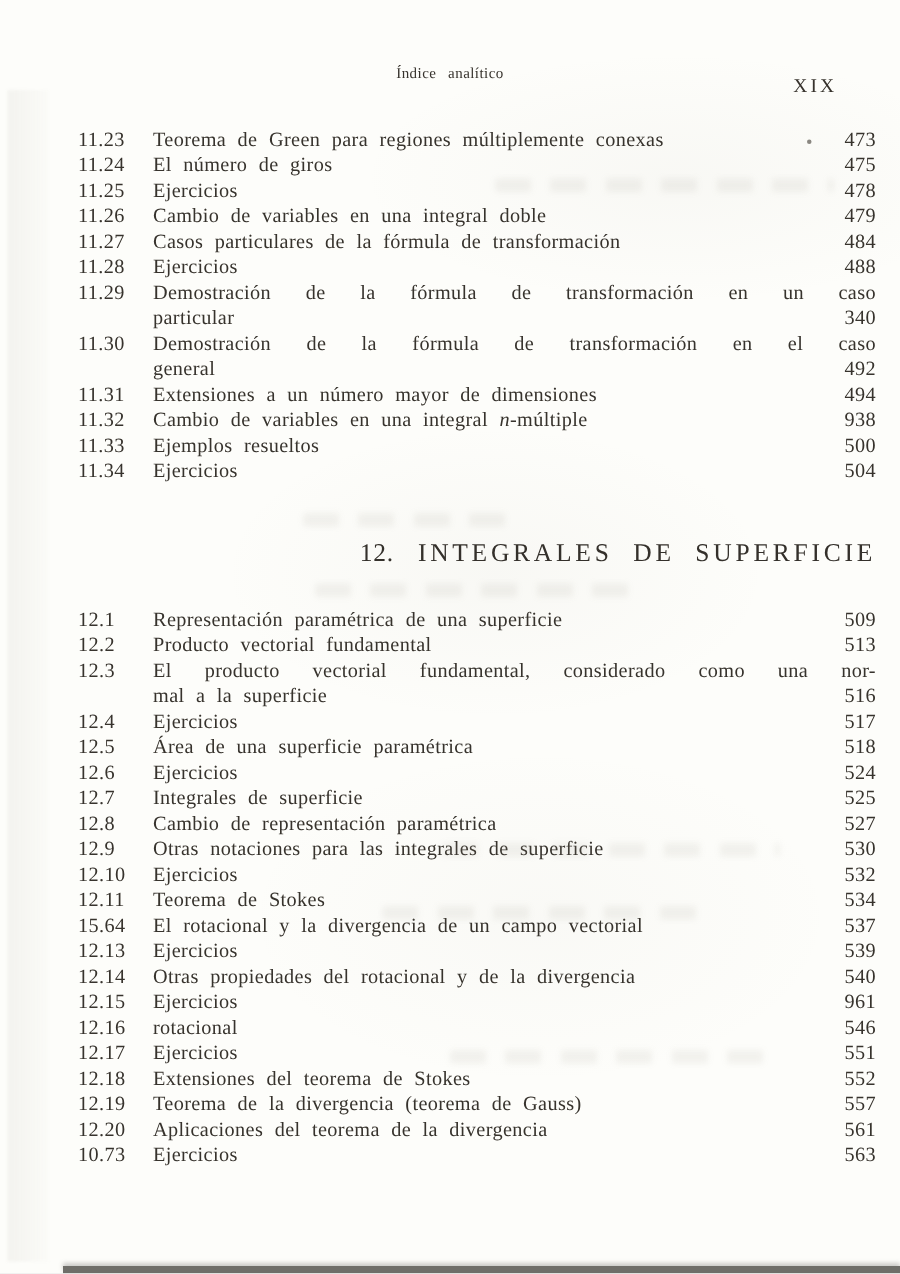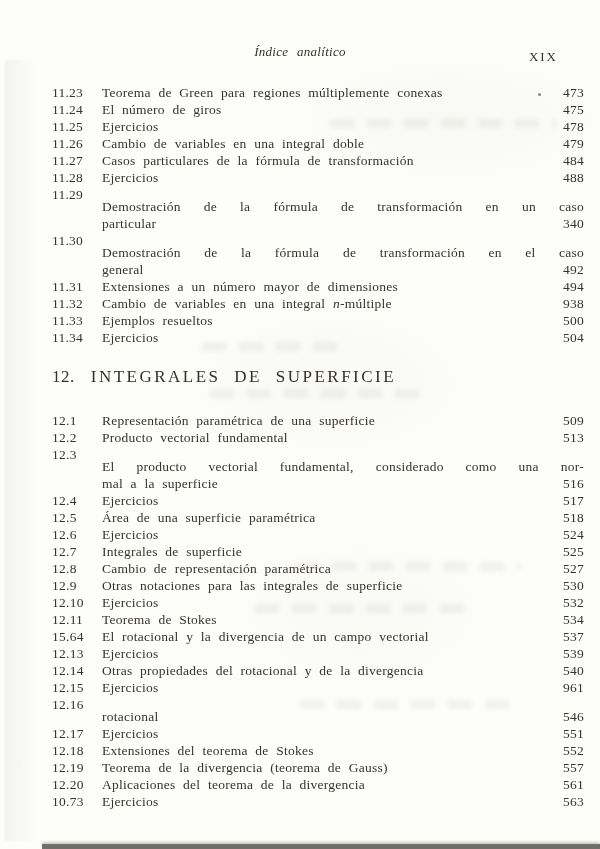--- a/index.html
+++ b/index.html
@@ -15,46 +15,46 @@
   
   .page::before {
     content:""; position:absolute; inset:0; pointer-events:none;
     background:
       radial-gradient(ellipse 300px 120px at 75% 14%, rgba(160,155,140,0.05), transparent 70%),
       radial-gradient(ellipse 260px 140px at 55% 45%, rgba(160,155,140,0.05), transparent 70%),
       radial-gradient(ellipse 280px 160px at 60% 72%, rgba(160,155,140,0.04), transparent 70%);
   }
   .running-title {
     position:absolute; top:44px; left:0; width:100%;
-    text-align:center; font-style:italic;
-    font-size:13px; word-spacing:5px; letter-spacing:0.3px;
+    text-align:center; 
+    font-size:10px; word-spacing:5px; letter-spacing:0.3px;
   }
   .folio {
     position:absolute; top:49px; right:42px;
     font-size:13px; letter-spacing:2px;
   }
   .toc {
     position:absolute; top:84px; left:52px; width:532px;
     font-size:13.5px; line-height:17px; letter-spacing:0.25px;
   }
   .row { display:flex; align-items:flex-start; }
   .row .num { flex:none; width:50px; }
   .row .single { flex:1; display:flex; word-spacing:4px;justify-content:center; }
   .row .single .t { flex:1; padding-right:8px; }
   .row .single .p { flex:none; margin-left:auto; word-spacing:normal; }
-  .row .multi { flex:1; word-spacing:4px;margin-top:12px; }
+  .row .multi { flex:1; word-spacing:4px; }
   .row .multi .l1 { width:100%; }
   .row .multi .l1.just { text-align:justify; text-align-last:justify; }
   .row .multi .l2 { display:flex; }
   .row .multi .l2 .p { margin-left:auto; word-spacing:normal; }
   .sec-heading {
-    text-align:left;
+    text-align:right;
     font-size:17px; line-height:22px;
     letter-spacing:2.5px; word-spacing:7px;
-    margin-top:20px; margin-bottom:24px;
+    margin-top:36px; margin-bottom:24px;
     color:#34302b;
   }
   .sec-heading .hn { margin-right:16px; letter-spacing:0.5px; }
   
   .left-scan-edge {
     position:absolute; left:5px; top:60px; bottom:8px; width:28px;
     background:linear-gradient(to right, rgba(130,125,110,0.08), rgba(130,125,110,0.015));
     filter:blur(1px); pointer-events:none;
   }
   .bottom-scan-edge {

